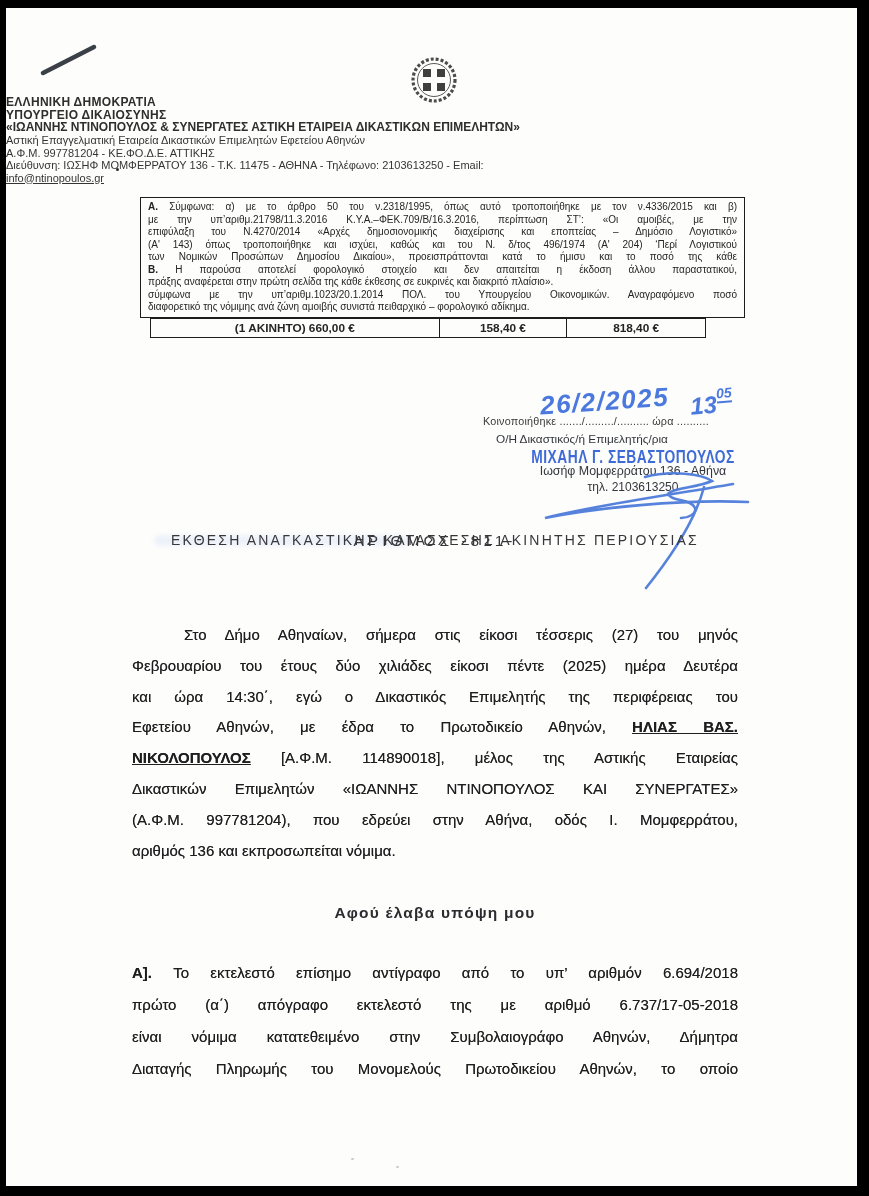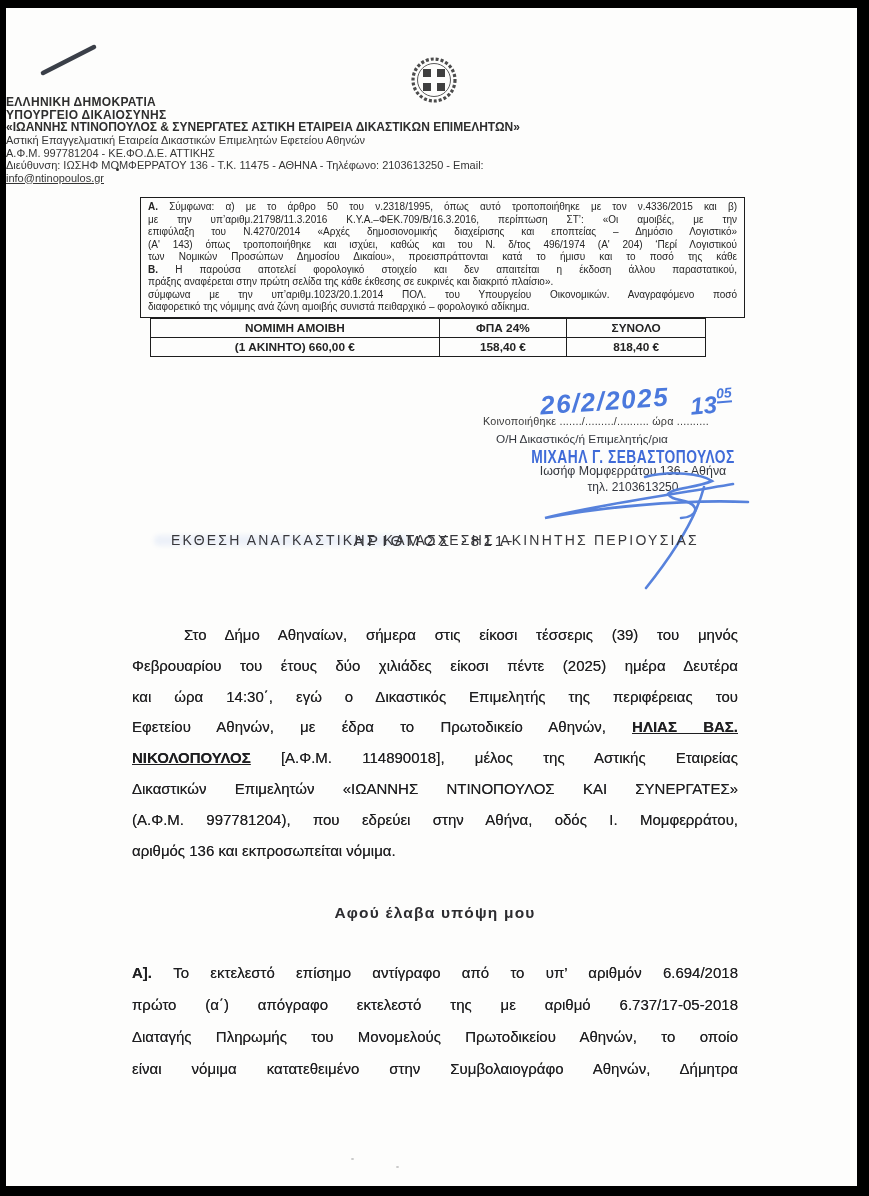--- a/index.html
+++ b/index.html
@@ -115,25 +115,20 @@
       <div class="jline end"><span>διαφορετικό της νόμιμης ανά ζώνη αμοιβής συνιστά πειθαρχικό – φορολογικό αδίκημα.</span></div>
     </div>
 
   <table class="abs feetable">
     <colgroup>
         <col style="width:52%">
         <col style="width:23%">
         <col style="width:25%">
       </colgroup>
     <tbody>
-        <tr>
-      <td>ΝΟΜΙΜΗ ΑΜΟΙΒΗ</td>
-      <td>ΦΠΑ 24%</td>
-      <td>ΣΥΝΟΛΟ</td>
-    </tr>
     <tr>
       <td>(1 ΑΚΙΝΗΤΟ) 660,00 €</td>
       <td>158,40 €</td>
       <td>818,40 €</td>
     </tr>
   </tbody>
     </table>
 
   <div class="abs svc-notified">Κοινοποιήθηκε ......./........./.......... ώρα ..........</div>
   <div class="abs hand hand-date">26/2/2025</div>
@@ -150,35 +145,35 @@
       <path d="M228,29 C220,60 198,95 170,130"></path>
     </g>
   </svg>
 
   <div class="abs smudge"></div>
 
   <div class="abs titlewrap t-number">ΑΡΙΘΜΟΣ  -811-</div>
   <div class="abs titlewrap t-main">ΕΚΘΕΣΗ ΑΝΑΓΚΑΣΤΙΚΗΣ ΚΑΤΑΣΧΕΣΗΣ ΑΚΙΝΗΤΗΣ ΠΕΡΙΟΥΣΙΑΣ</div>
 
   <div class="abs bodytext para1">
-      <div class="jline" style="text-indent: 52px;"><span>Στο Δήμο Αθηναίων, σήμερα στις είκοσι τέσσερις (39) του μηνός</span></div>
+      <div class="jline" style="text-indent: 52px;"><span>Στο Δήμο Αθηναίων, σήμερα στις είκοσι τέσσερις (27) του μηνός</span></div>
       <div class="jline"><span>Φεβρουαρίου του έτους δύο χιλιάδες είκοσι πέντε (2025) ημέρα Δευτέρα</span></div>
       <div class="jline"><span>και ώρα 14:30΄, εγώ ο Δικαστικός Επιμελητής της περιφέρειας του</span></div>
       <div class="jline"><span>Εφετείου Αθηνών, με έδρα το Πρωτοδικείο Αθηνών, </span><span class="bseg useg">ΗΛΙΑΣ ΒΑΣ.</span></div>
       <div class="jline"><span class="bseg useg">ΝΙΚΟΛΟΠΟΥΛΟΣ</span><span> [Α.Φ.Μ. 114890018], μέλος της Αστικής Εταιρείας</span></div>
       <div class="jline"><span>Δικαστικών Επιμελητών «ΙΩΑΝΝΗΣ ΝΤΙΝΟΠΟΥΛΟΣ ΚΑΙ ΣΥΝΕΡΓΑΤΕΣ»</span></div>
       <div class="jline"><span>(Α.Φ.Μ. 997781204), που εδρεύει στην Αθήνα, οδός Ι. Μομφερράτου,</span></div>
       <div class="jline end"><span>αριθμός 136 και εκπροσωπείται νόμιμα.</span></div>
     </div>
 
   <div class="abs titlewrap t-section">Αφού έλαβα υπόψη μου</div>
 
   <div class="abs bodytext para2">
       <div class="jline"><span class="bseg">Α]. </span><span>Το εκτελεστό επίσημο αντίγραφο από το υπ’ αριθμόν 6.694/2018</span></div>
       <div class="jline"><span>πρώτο (α΄) απόγραφο εκτελεστό της με αριθμό 6.737/17-05-2018</span></div>
+      <div class="jline"><span>είναι νόμιμα κατατεθειμένο στην Συμβολαιογράφο Αθηνών, Δήμητρα</span></div>
       <div class="jline"><span>Διαταγής Πληρωμής του Μονομελούς Πρωτοδικείου Αθηνών, το οποίο</span></div>
-      <div class="jline"><span>είναι νόμιμα κατατεθειμένο στην Συμβολαιογράφο Αθηνών, Δήμητρα</span></div>
     </div>
 
   <div class="abs speck" style="left:345px;top:1150px;width:3px;height:2px;"></div>
   <div class="abs speck" style="left:390px;top:1158px;width:3px;height:2px;"></div>
 
 </div>
 
 </body></html>

